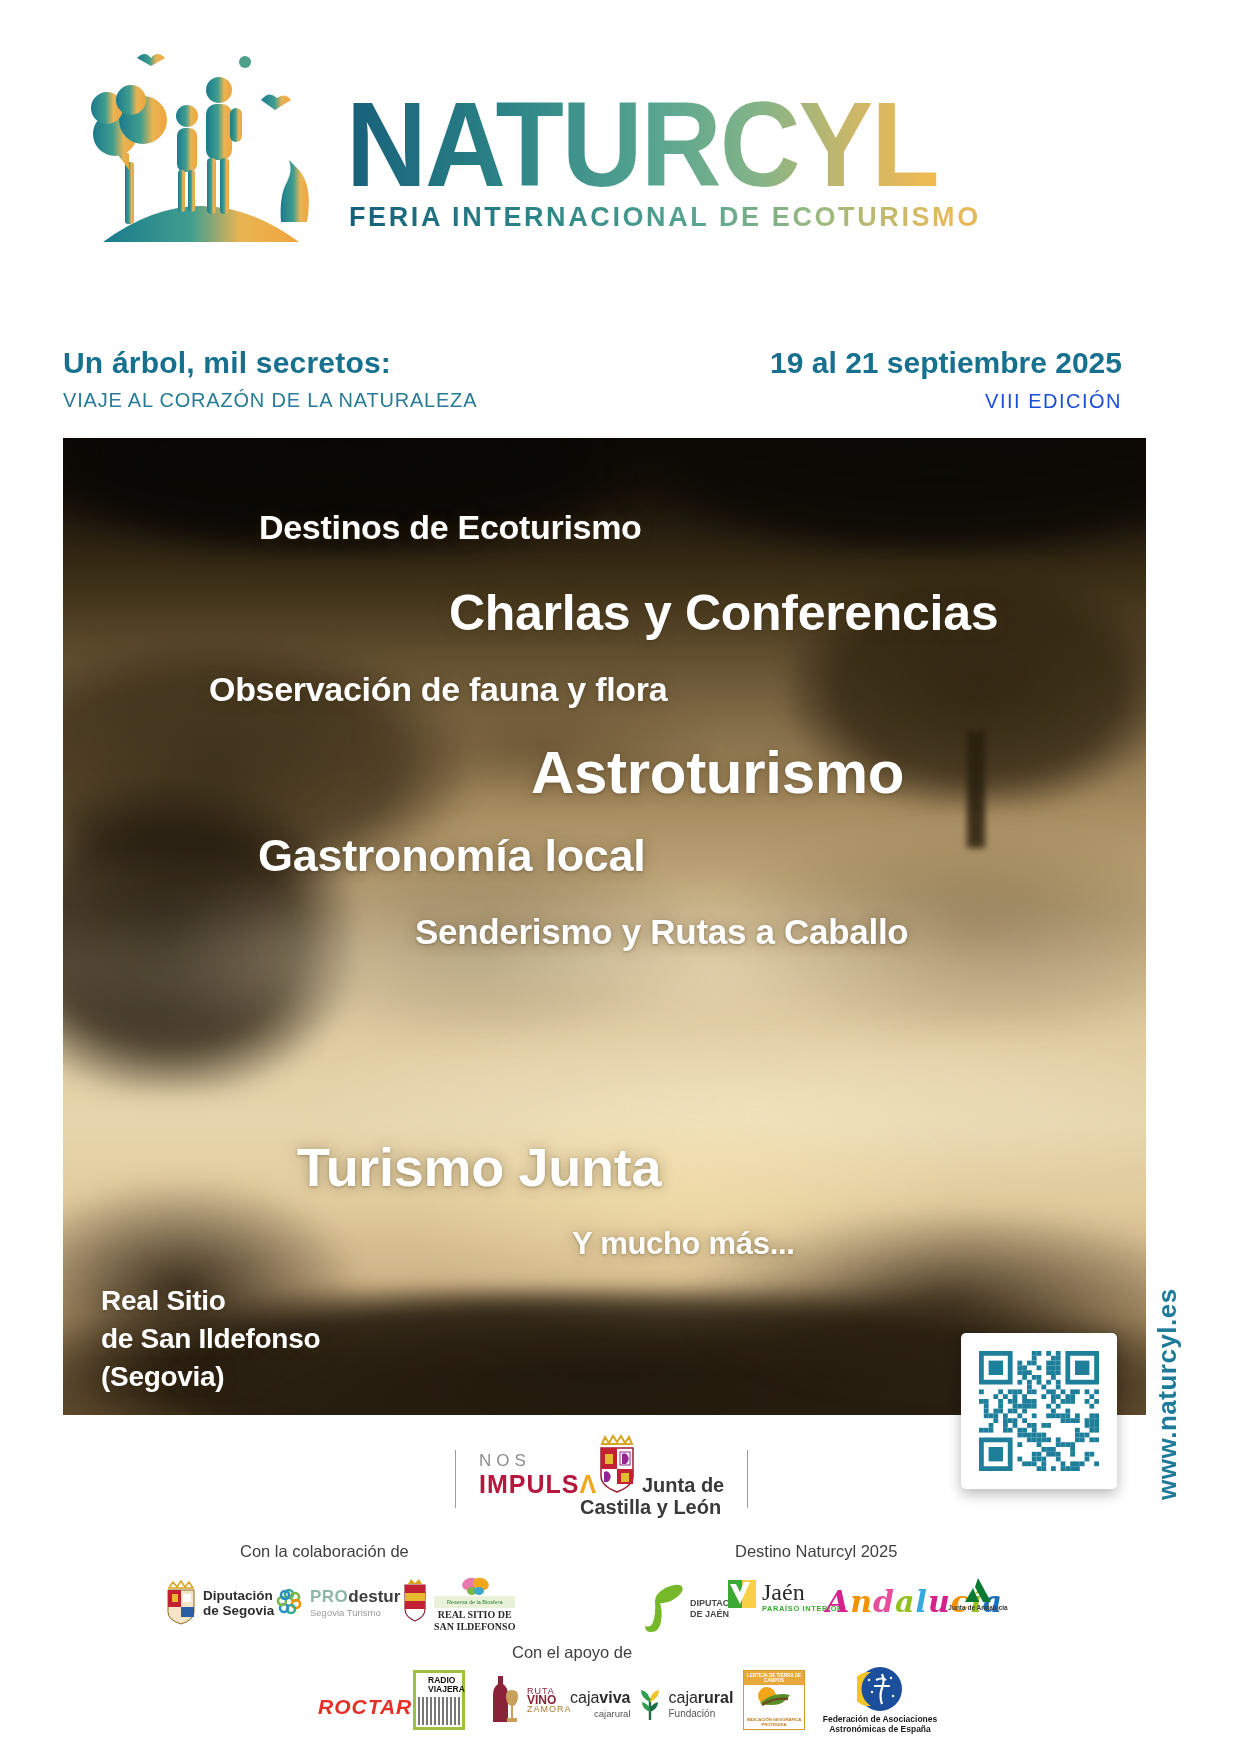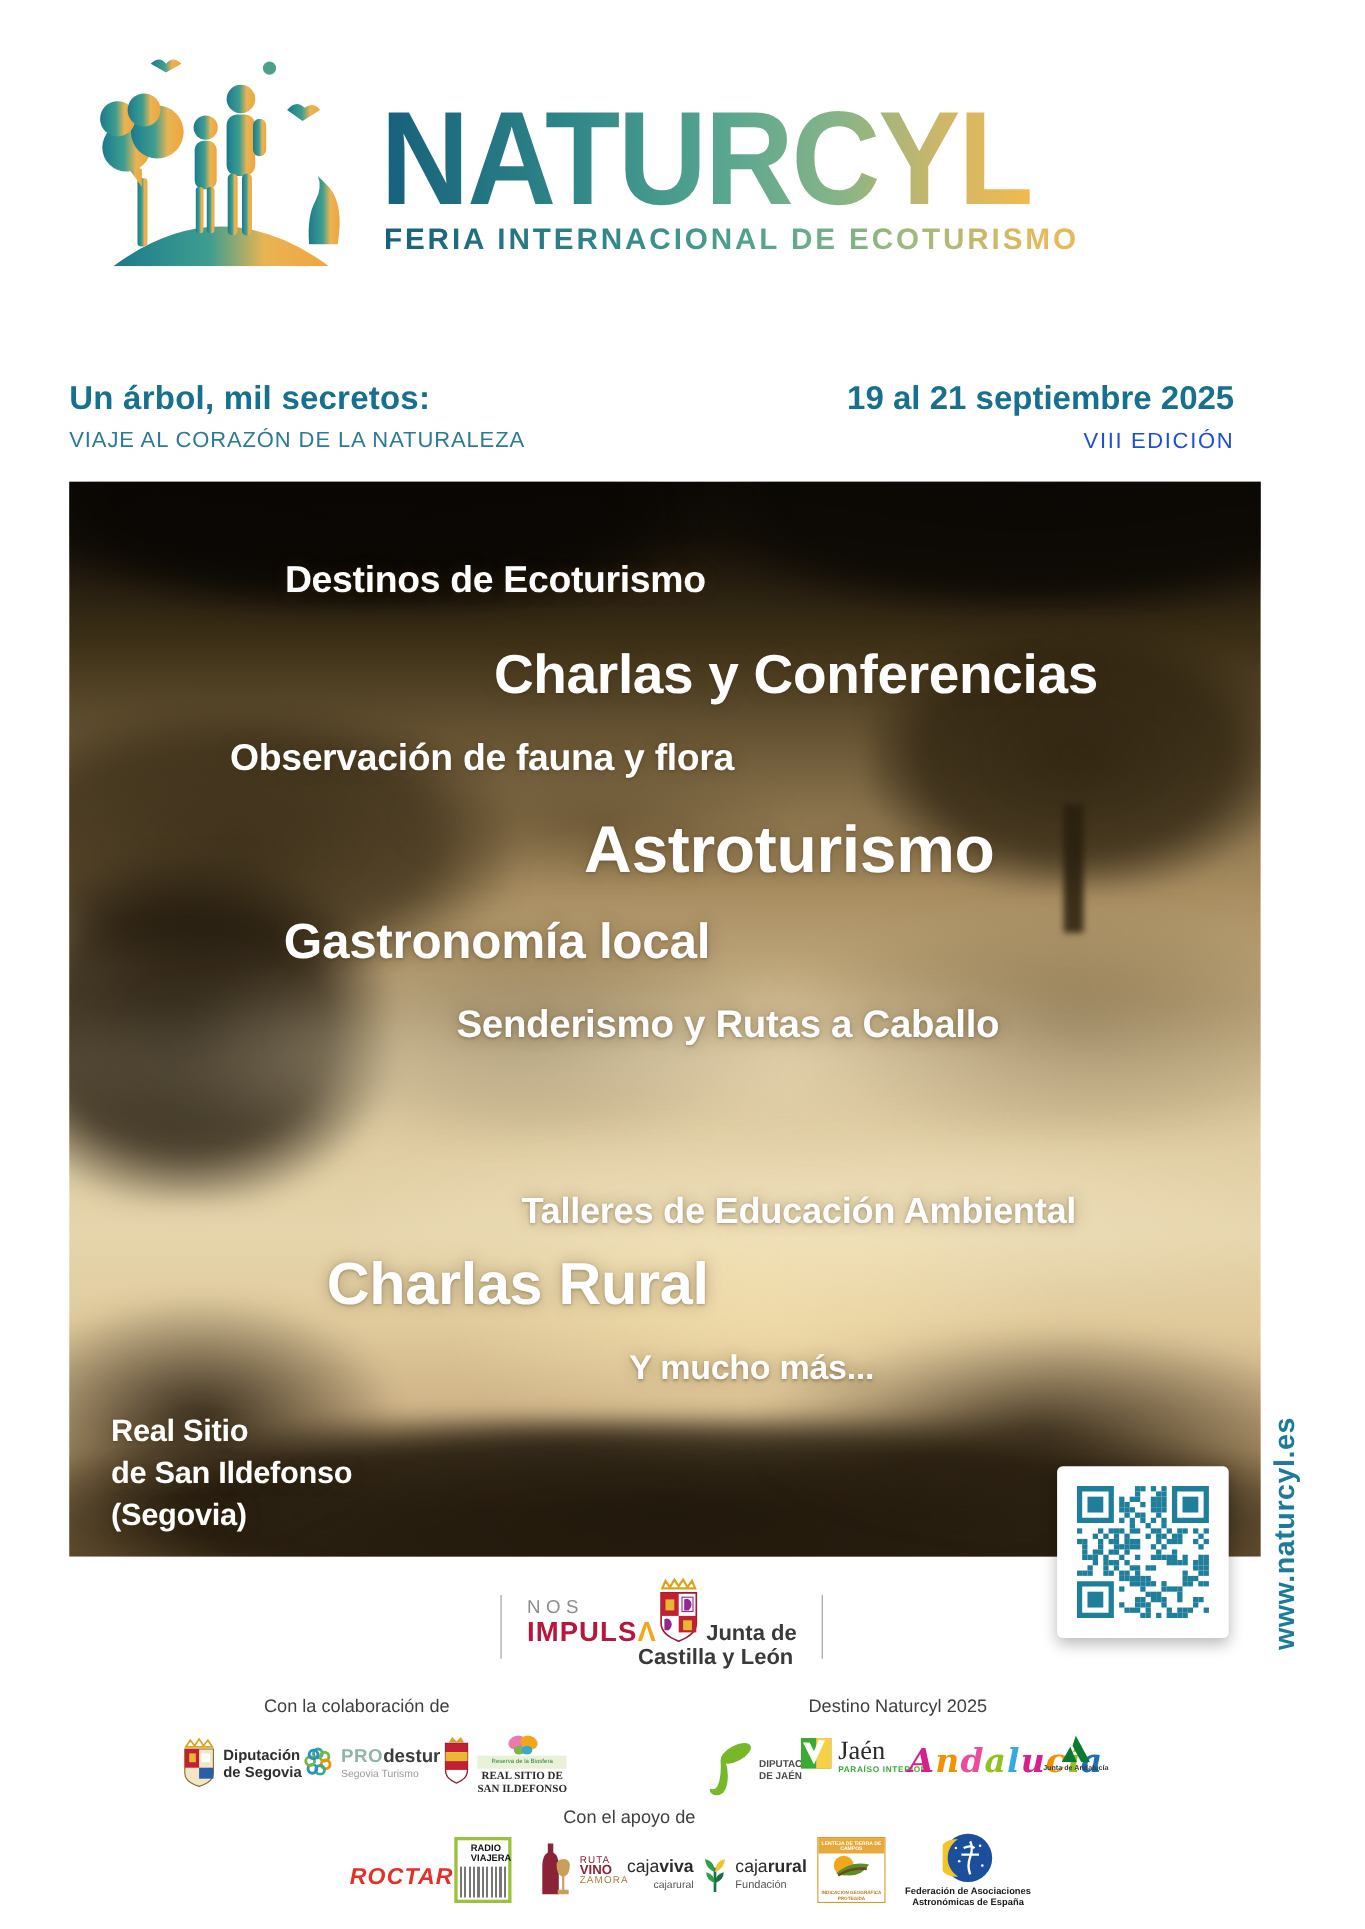--- a/index.html
+++ b/index.html
@@ -210,22 +210,21 @@
       <div class="blob m2"></div>
       <div class="blob m3"></div>
     </div>
 
     <span class="act act1">Destinos de Ecoturismo</span>
     <span class="act act2">Charlas y Conferencias</span>
     <span class="act act3">Observación de fauna y flora</span>
     <span class="act act4">Astroturismo</span>
     <span class="act act5">Gastronomía local</span>
     <span class="act act6">Senderismo y Rutas a Caballo</span>
-    <span class="act act8">Talleres de Educación Ambiental</span>
-    <span class="act act9">Charlas Rural</span>
+    <span class="act act9">Turismo Junta</span>
     <span class="act act10">Y mucho más...</span>
 
     <div class="act loc">
       <div>Real Sitio</div>
       <div>de San Ildefonso</div>
       <div>(Segovia)</div>
     </div>
 
     <div class="abs qr-box">
       <svg viewBox="0 0 25 25">

